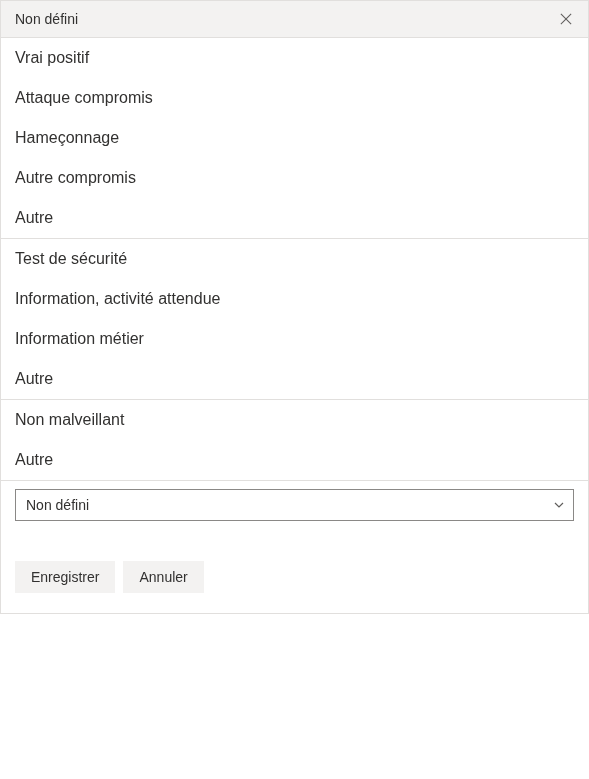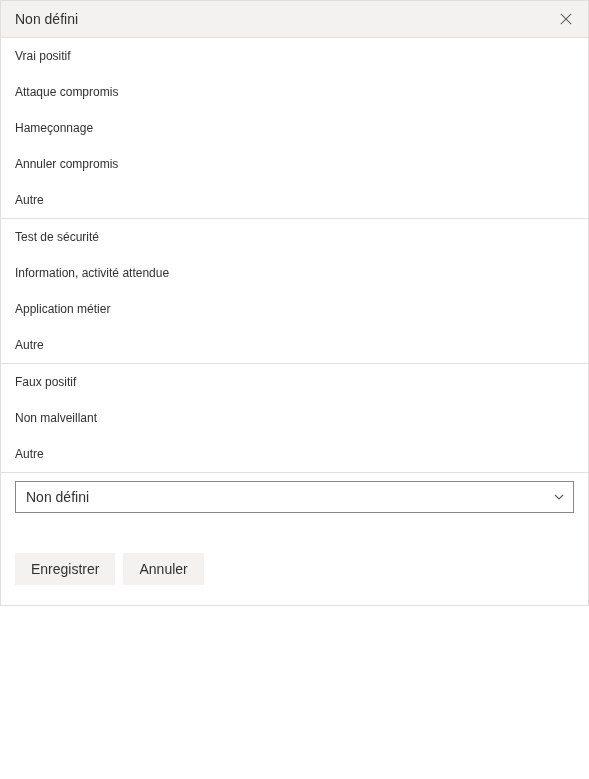--- a/index.html
+++ b/index.html
@@ -42,21 +42,21 @@
     border: none;
   }
   .close-btn svg { width: 14px; height: 14px; }
   .group {
     border-bottom: 1px solid #e1dfdd;
   }
   .group:last-of-type { border-bottom: none; }
   .item {
     padding: 11px 14px;
     cursor: pointer;
-    font-size: 12px;
+    font-size: 16px;
     color: #323130;
   }
   .dropdown {
     margin: 8px 14px 0 14px;
     border: 1px solid #8a8886;
     height: 32px;
     display: flex;
     align-items: center;
     justify-content: space-between;
     padding: 0 8px 0 10px;
@@ -93,33 +93,32 @@
         <line x1="1" y1="1" x2="13" y2="13" stroke="#605e5c" stroke-width="1.2"></line>
         <line x1="13" y1="1" x2="1" y2="13" stroke="#605e5c" stroke-width="1.2"></line>
       </svg>
     </button>
   </div>
 
   <div class="group">
     <div class="item">Vrai positif</div>
     <div class="item">Attaque compromis</div>
     <div class="item">Hameçonnage</div>
-    <div class="item">Annuler compromis</div>
+    <div class="item">Autre compromis</div>
     <div class="item">Autre</div>
   </div>
 
   <div class="group">
     <div class="item">Test de sécurité</div>
     <div class="item">Information, activité attendue</div>
-    <div class="item">Application métier</div>
+    <div class="item">Information métier</div>
     <div class="item">Autre</div>
   </div>
 
   <div class="group">
-    <div class="item">Faux positif</div>
     <div class="item">Non malveillant</div>
     <div class="item">Autre</div>
   </div>
 
   <div class="dropdown" tabindex="0">
     <span>Non défini</span>
     <svg class="chev" viewBox="0 0 12 12">
       <polyline points="2,4 6,8 10,4" fill="none" stroke="#605e5c" stroke-width="1.2"></polyline>
     </svg>
   </div>

